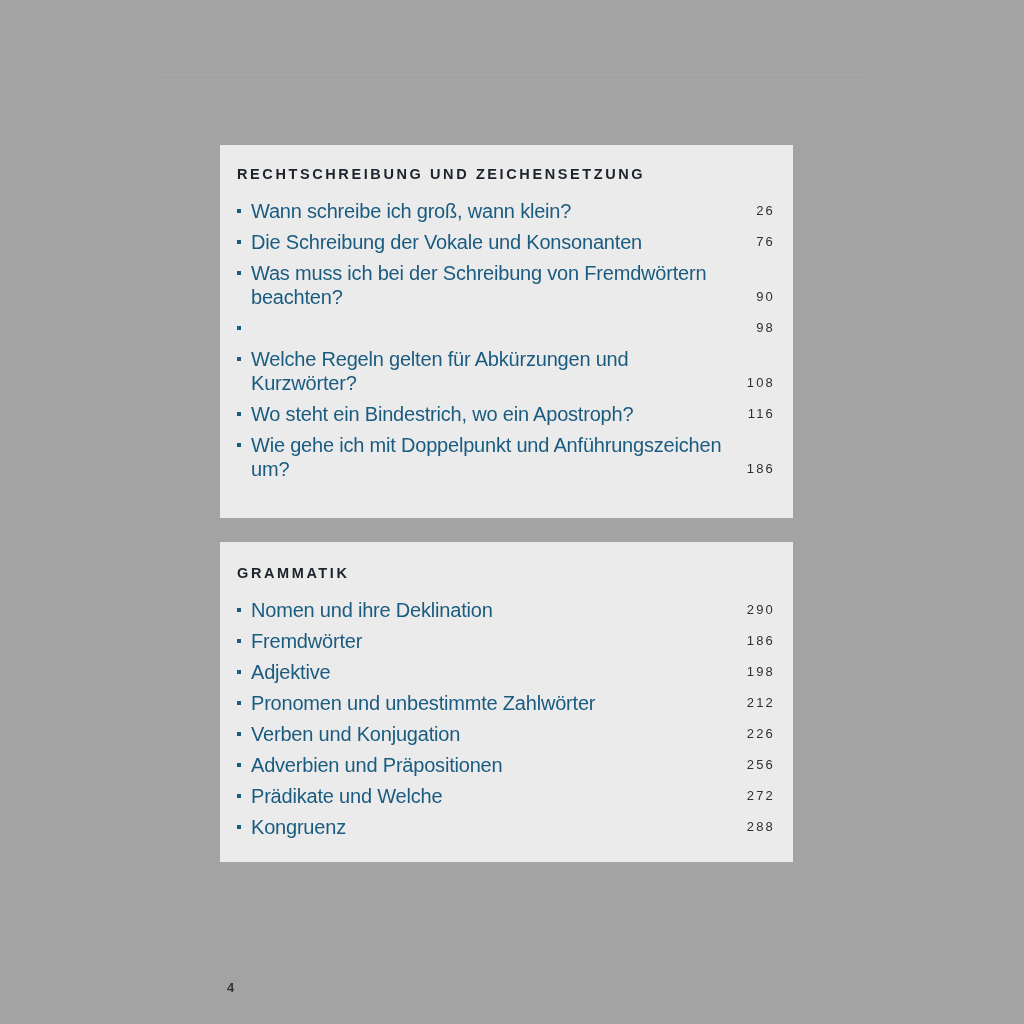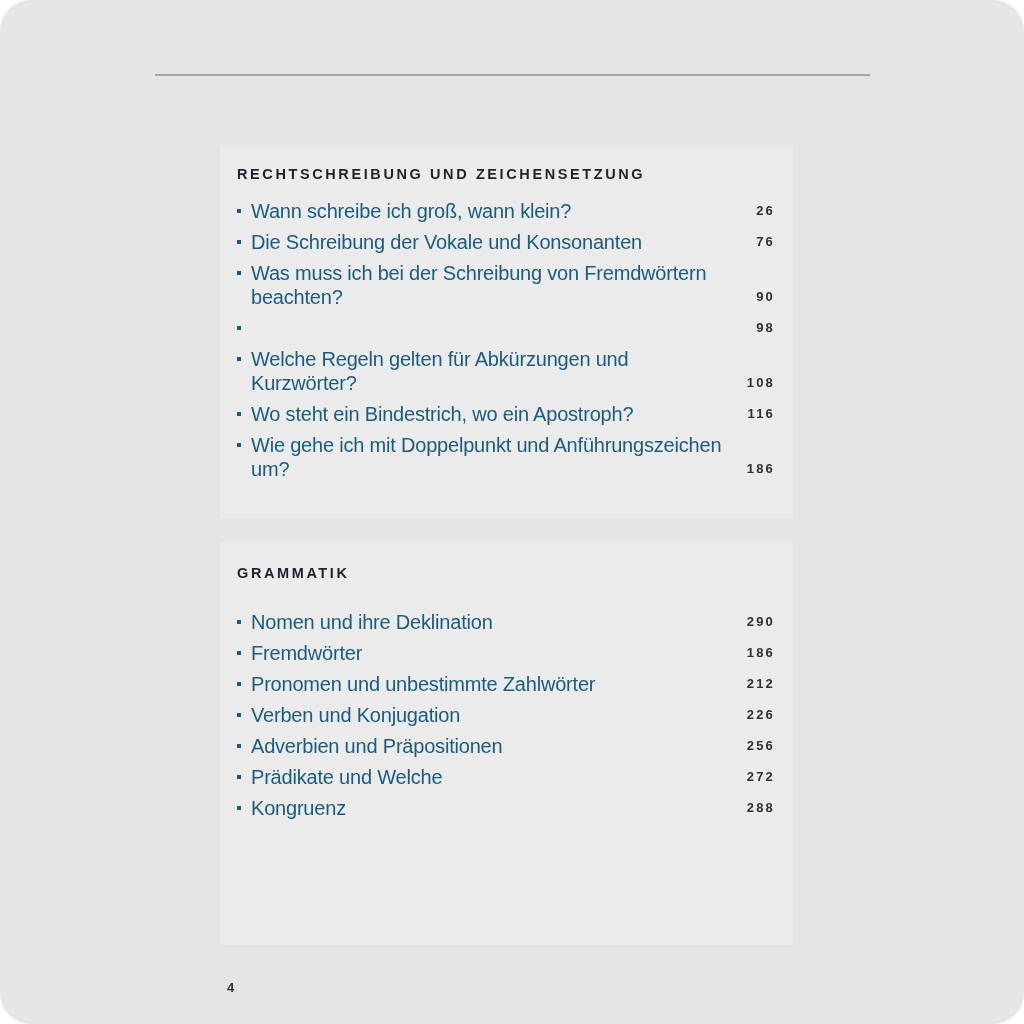--- a/index.html
+++ b/index.html
@@ -1,54 +1,53 @@
 <!DOCTYPE html>
 <html><head>
 <meta charset="utf-8">
 <style>
   * { margin: 0; padding: 0; box-sizing: border-box; }
   html, body { background: #ffffff; }
   .page {
     position: relative;
     width: 1024px;
     height: 1024px;
-    background: #e5e5e5;
+    background: #a3a3a3;
     font-family: "Liberation Sans", sans-serif;
     overflow: hidden;
-    border-radius: 31px;
   }
   .top-rule {
     position: absolute;
     left: 155px;
     top: 74px;
     width: 715px;
     height: 2px;
     background: #a6a6a6;
   }
   .section-box {
     position: absolute;
     left: 220px;
     width: 573px;
     background: #ebebeb;
   }
   .section-box.first  { top: 145px; height: 373px; padding: 20px 18px 0 16px; }
-  .section-box.second { top: 542px; height: 403px; padding: 22px 18px 0 16px; }
+  .section-box.second { top: 542px; height: 320px; padding: 22px 18px 0 16px; }
   .section-title {
     font-size: 14.5px;
     font-weight: 700;
     letter-spacing: 2.6px;
     color: #1d222b;
     margin-left: 1px;
     line-height: 18px;
   }
   ul.toc-list {
     list-style: none;
     margin-top: 16px;
   }
-  .section-box.second ul.toc-list { margin-top: 28px; }
+  .section-box.second ul.toc-list { margin-top: 16px; }
   li.toc-item {
     display: flex;
     align-items: flex-start;
     margin-bottom: 7px;
   }
   .bullet {
     flex: 0 0 auto;
     width: 4px;
     height: 4px;
     background: #1a5b80;
@@ -60,21 +59,21 @@
     letter-spacing: -0.2px;
     color: #1a5b80;
     line-height: 24px;
     white-space: pre-line;
   }
   .item-page {
     margin-left: auto;
     align-self: flex-end;
     flex: 0 0 auto;
     font-size: 13px;
-    font-weight: 700;
+    font-weight: 400;
     letter-spacing: 2.2px;
     color: #2f2f2f;
     line-height: 24px;
     padding-left: 12px;
   }
   .folio {
     position: absolute;
     left: 227px;
     top: 980px;
     font-size: 13px;
@@ -137,20 +136,25 @@
         <span class="item-label">Nomen und ihre Deklination</span>
         <span class="item-page">290</span>
       </li>
       <li class="toc-item">
         <span class="bullet"></span>
         <span class="item-label">Fremdwörter</span>
         <span class="item-page">186</span>
       </li>
       <li class="toc-item">
         <span class="bullet"></span>
+        <span class="item-label">Adjektive</span>
+        <span class="item-page">198</span>
+      </li>
+      <li class="toc-item">
+        <span class="bullet"></span>
         <span class="item-label">Pronomen und unbestimmte Zahlwörter</span>
         <span class="item-page">212</span>
       </li>
       <li class="toc-item">
         <span class="bullet"></span>
         <span class="item-label">Verben und Konjugation</span>
         <span class="item-page">226</span>
       </li>
       <li class="toc-item">
         <span class="bullet"></span>

